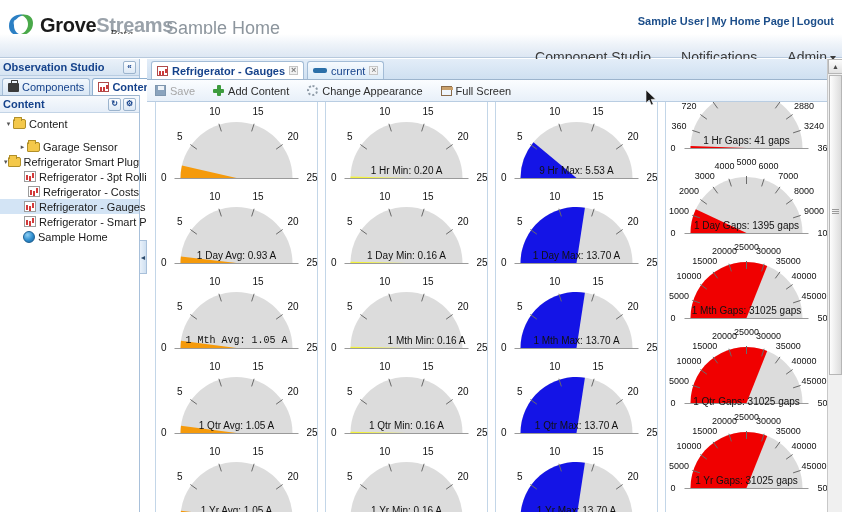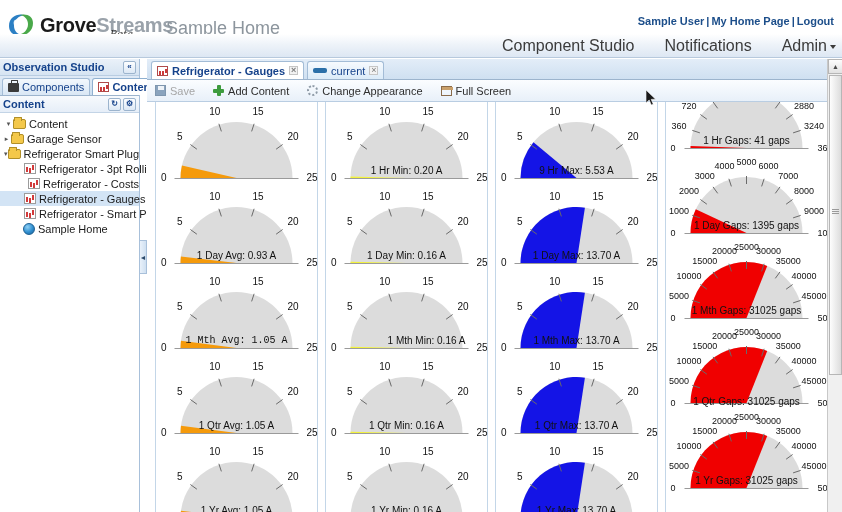--- a/index.html
+++ b/index.html
@@ -38,22 +38,22 @@
   .user-links a { color: #1c4e8a; text-decoration: none; font-weight: bold; }
   .user-links .sep { color: #1c4e8a; margin: 0 2px; }
 
   
   .navbar {
     position: absolute; left: 0; top: 34px; width: 842px; height: 24px;
     background: linear-gradient(to bottom, #ffffff 0%, #eef3f9 45%, #dde7f3 100%);
     border-bottom: 1px solid #b7c9dd;
   }
   .navbar .nav-items {
-    position: absolute; right: 6px; top: 3px; display: flex; gap: 30px;
-    font-size: 16px; color: #3b3b3b;
+    position: absolute; right: 6px; top: 15px; display: flex; gap: 30px;
+    font-size: 14px; color: #3b3b3b;
   }
   .navbar .nav-item { cursor: default; }
   .caret-down {
     display: inline-block; width: 0; height: 0; margin-left: 3px;
     border-left: 3px solid transparent; border-right: 3px solid transparent;
     border-top: 4px solid #3b3b3b; vertical-align: middle;
   }
 
   
   .left-panel {
@@ -280,21 +280,21 @@
       <span class="tool-sq" style="margin-right:2px">↻</span>
       <span class="tool-sq">⚙</span>
     </div>
 
     <div class="tree" id="tree">
         <div class="tree-node" style="padding-left: 4px;">
           <span class="arrow-d">▾</span>
           <span class="folder"></span>
           <span>Content</span>
         </div>
-        <div class="tree-node" style="padding-left: 2px;">
+        <div class="tree-node" style="padding-left: 18px; margin-top: 8px;">
           <span class="arrow-r">▸</span>
           <span class="folder"></span>
           <span>Garage Sensor</span>
         </div>
         <div class="tree-node" style="">
           <span class="arrow-d">▾</span>
           <span class="folder"></span>
           <span>Refrigerator Smart Plug</span>
         </div>
         <div class="tree-node" style="padding-left: 24px;">

